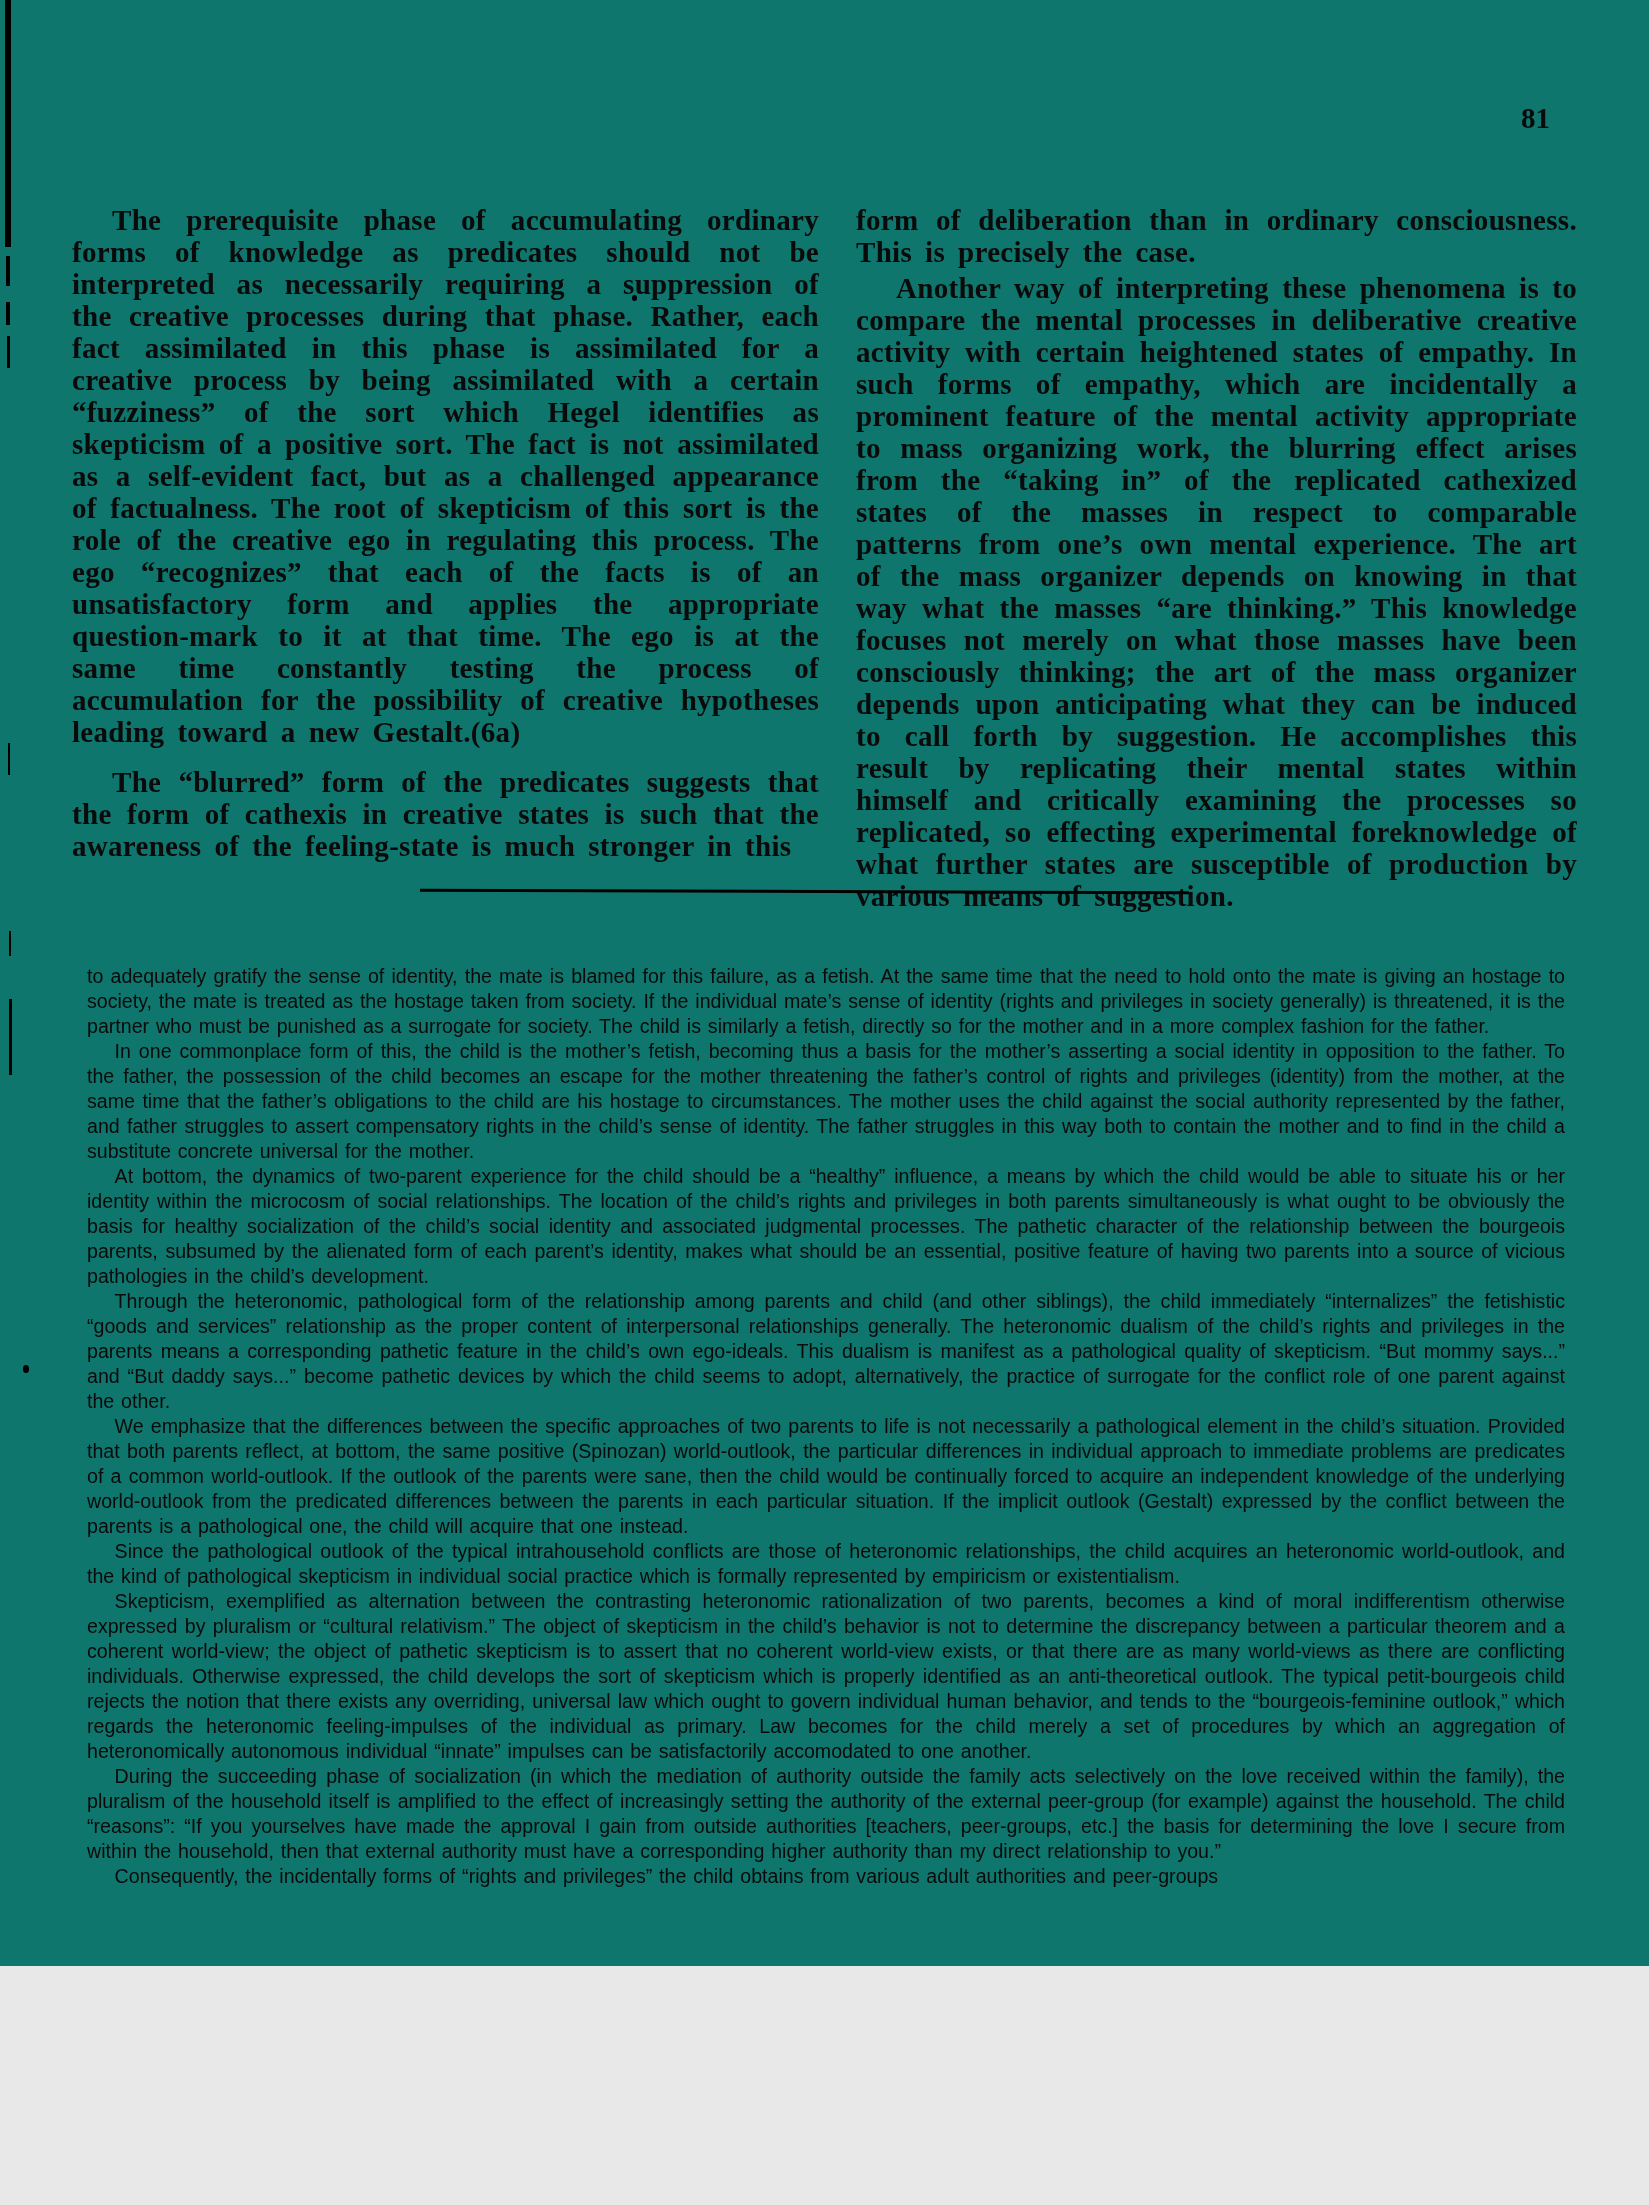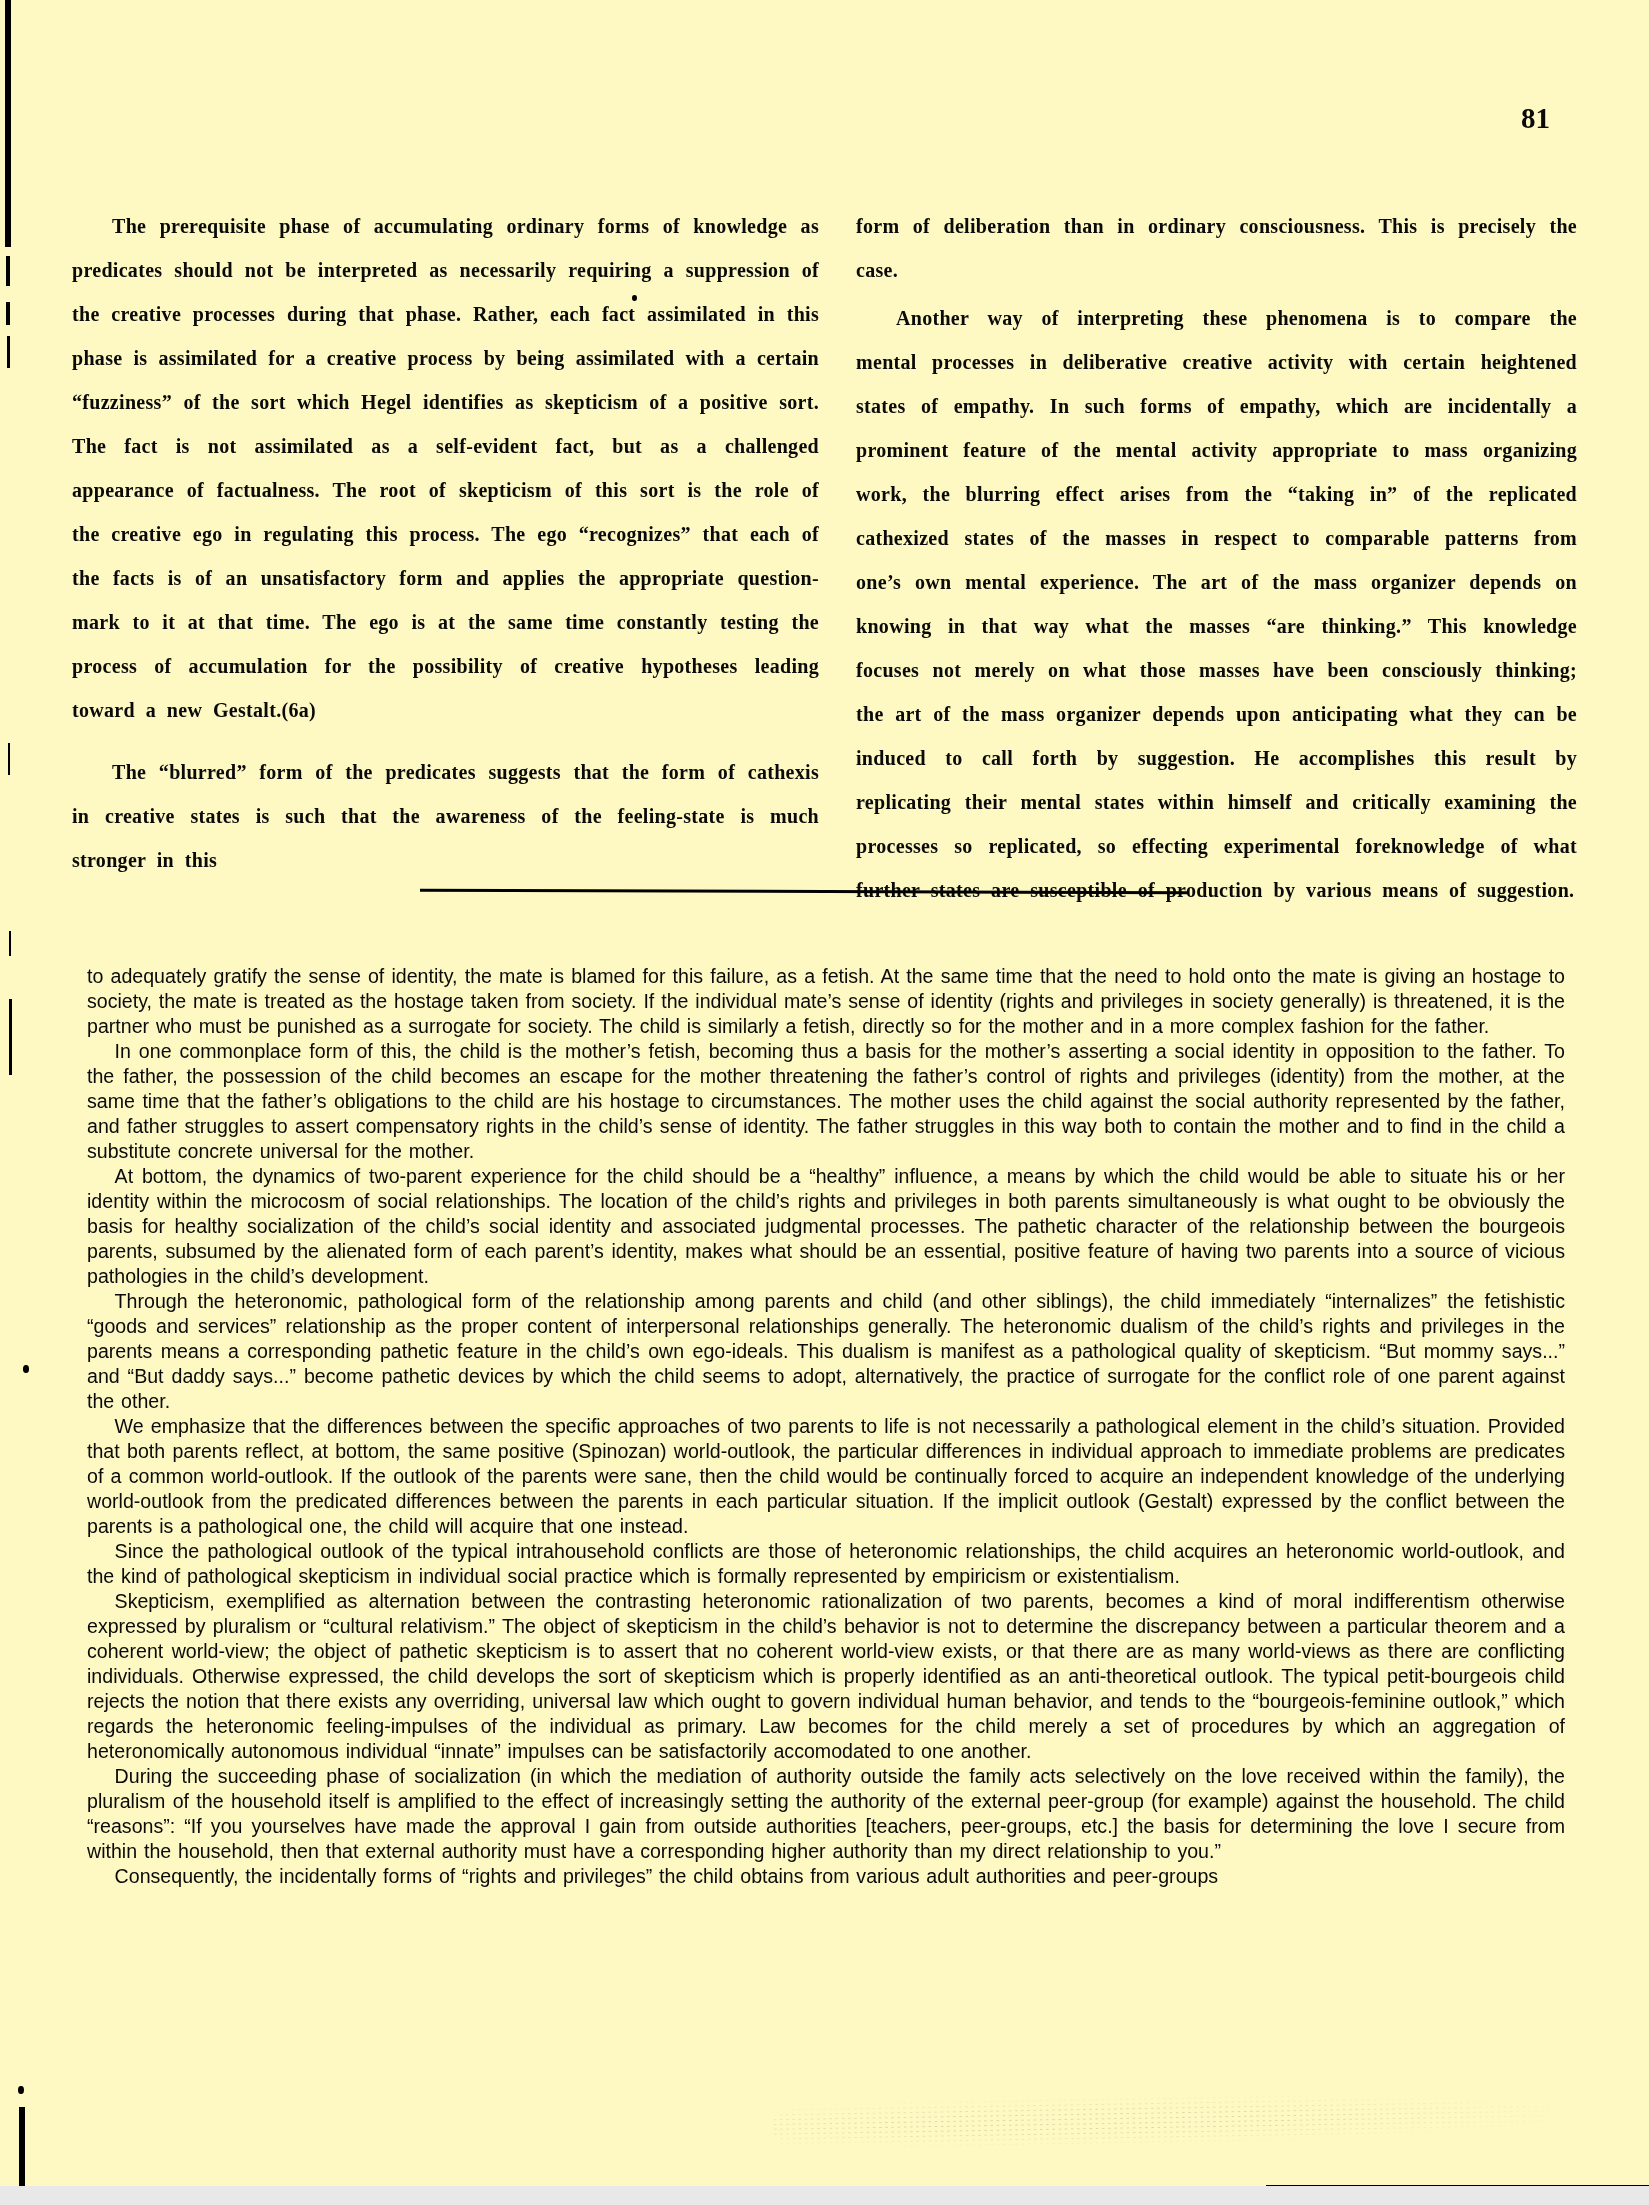--- a/index.html
+++ b/index.html
@@ -1,29 +1,29 @@
 <!DOCTYPE html>
 <html style="font-size:11px"><head>
 <meta charset="utf-8">
 <style>
   html,body { margin:0; padding:0; background:#e8e8e8; }
   .page {
     position:relative;
-    width:1649px; height:2186px;
-    background:#fef9c3;
+    width:1649px; height:1966px;
+    background:#0f766e;
     color:#0a0a0a;
     overflow:hidden;
   }
   
   .col {
     position:absolute;
     font-family:"Liberation Serif","DejaVu Serif",serif;
     font-weight:700;
-    font-size:20px;
-    line-height:44px;
+    font-size:29px;
+    line-height:32px;
     text-align:justify;
     letter-spacing:0.3px;
     word-spacing:5.5px;
   }
   .col-left  { left:72px;  top:204px; width:747px; }
   .col-right { left:856px; top:204px; width:721px; }
   .col p { margin:0; text-indent:40px; }
   .col p.no-indent { text-indent:0; }
   .col-left  p + p { margin-top:18px; }
   .col-right p + p { margin-top:4px; }

